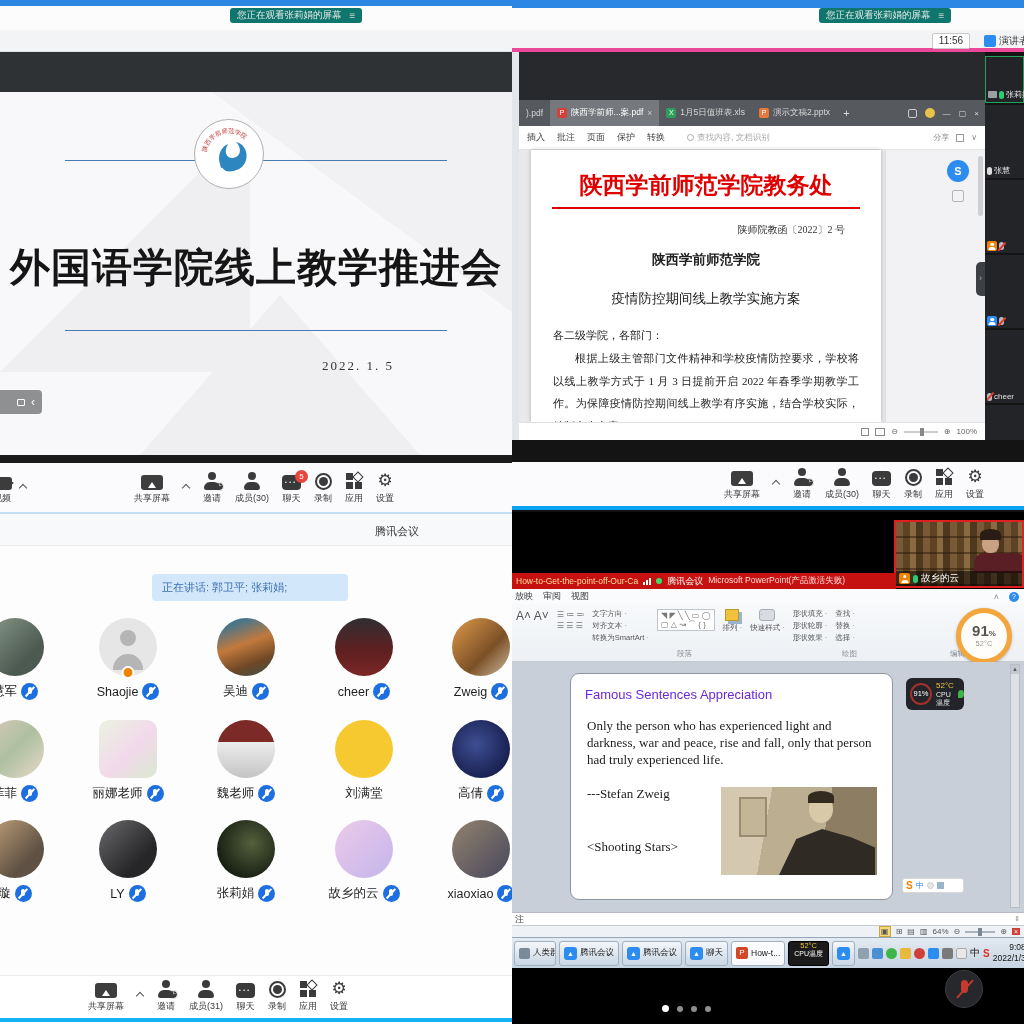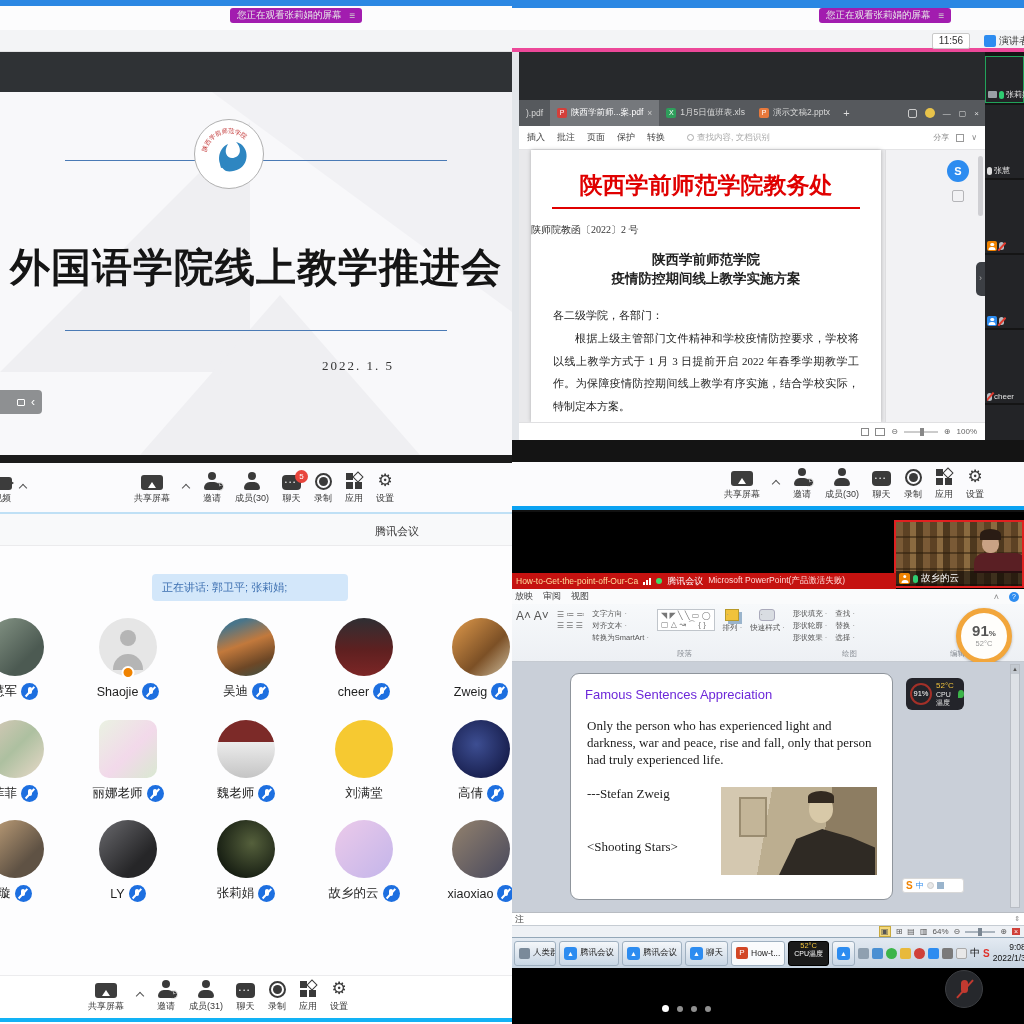--- a/index.html
+++ b/index.html
@@ -4,21 +4,21 @@
 <style>
 *{margin:0;padding:0;box-sizing:border-box}
 html,body{width:1024px;height:1024px;overflow:hidden;background:#000;
   font-family:"Liberation Sans","DejaVu Sans",sans-serif}
 .q{position:absolute;width:512px;height:512px;overflow:hidden}
 .abs{position:absolute}
 .serif{font-family:"Liberation Serif","DejaVu Serif",serif}
 
 
 .blue-top{position:absolute;left:0;right:0;top:0;background:#2b87e3}
-.watch-pill{position:absolute;height:15px;background:#a21caf;border-radius:3px;color:#e8e8e8;
+.watch-pill{position:absolute;height:15px;background:#0f766e;border-radius:3px;color:#e8e8e8;
   font-size:9.5px;display:flex;align-items:center;gap:8px;padding:0 7px;white-space:nowrap}
 .hamburger{color:#cfcfcf;font-size:10px}
 .tbar{position:absolute;display:flex;gap:13px;align-items:flex-end}
 .tb-item{display:flex;flex-direction:column;align-items:center;position:relative;cursor:pointer}
 .tb-label{font-size:9px;color:#3a3a3a;margin-top:2px;white-space:nowrap}
 .caret{width:6px;height:6px;border-left:1.5px solid #555;border-top:1.5px solid #555;
   transform:rotate(45deg);align-self:flex-end;margin-bottom:14px}
 .ic-screen{width:22px;height:15px;background:#3d3d3d;border-radius:3px;margin-top:3px;position:relative}
 .ic-screen::after{content:"";position:absolute;left:7px;top:3px;border:4px solid transparent;border-bottom:6px solid #fff}
 .ic-person{width:20px;height:18px;position:relative}
@@ -234,23 +234,23 @@
       </span>
       <span style="margin-left:auto;display:flex;gap:7px;align-items:center;color:#888;font-size:8px">
         <span>分享</span>
         <span style="width:8px;height:8px;border:1px solid #999"></span>
         <span>∨</span>
       </span>
     </div>
 
     <div class="abs" style="left:12px;top:50px;width:350px;bottom:18px;background:#fff;box-shadow:0 0 4px rgba(0,0,0,.25);overflow:hidden">
       <div class="serif" style="margin:20px auto 0;width:88%;text-align:center;font-size:23px;font-weight:bold;color:#e00000;border-bottom:2px solid #e00000;padding-bottom:6px;white-space:nowrap">陕西学前师范学院教务处</div>
-      <div class="serif" style="margin:14px 36px 0 0;font-size:10px;color:#333">陕师院教函〔2022〕2 号</div>
+      <div class="serif" style="margin:14px 36px 0 0;text-align:right;font-size:10px;color:#333">陕师院教函〔2022〕2 号</div>
       <div class="serif" style="margin-top:14px;text-align:center;font-size:13.5px;font-weight:bold;color:#222">陕西学前师范学院</div>
-      <div class="serif" style="margin-top:1px;text-align:center;font-size:13.5px;font-weight:bold;color:#222">疫情防控期间线上教学实施方案</div>
+      <div class="serif" style="margin-top:21px;text-align:center;font-size:13.5px;font-weight:normal;color:#222">疫情防控期间线上教学实施方案</div>
       <div class="serif" style="margin:20px 22px 0;font-size:11px;color:#222">各二级学院，各部门：</div>
       <div class="serif" style="margin:4px 22px 0;font-size:11px;line-height:2.05;color:#222;text-indent:2em;text-align:justify">根据上级主管部门文件精神和学校疫情防控要求，学校将以线上教学方式于 1 月 3 日提前开启 2022 年春季学期教学工作。为保障疫情防控期间线上教学有序实施，结合学校实际，特制定本方案。</div>
 
     </div>
 
     <div class="abs" style="right:0;top:50px;width:100px;bottom:18px;background:#f2f2f4;border-left:1px solid #dedee0">
       <div class="abs" style="right:16px;top:10px;width:22px;height:22px;border-radius:50%;background:#2d8cf0;color:#fff;font-size:11px;font-weight:bold;text-align:center;line-height:22px">S</div>
       <div class="abs" style="right:21px;top:40px;width:12px;height:12px;border:1.2px solid #b5b5b8;border-radius:2px"></div>
       <div class="abs" style="right:2px;top:6px;width:5px;height:60px;background:#cfcfd3;border-radius:3px"></div>
     </div>

